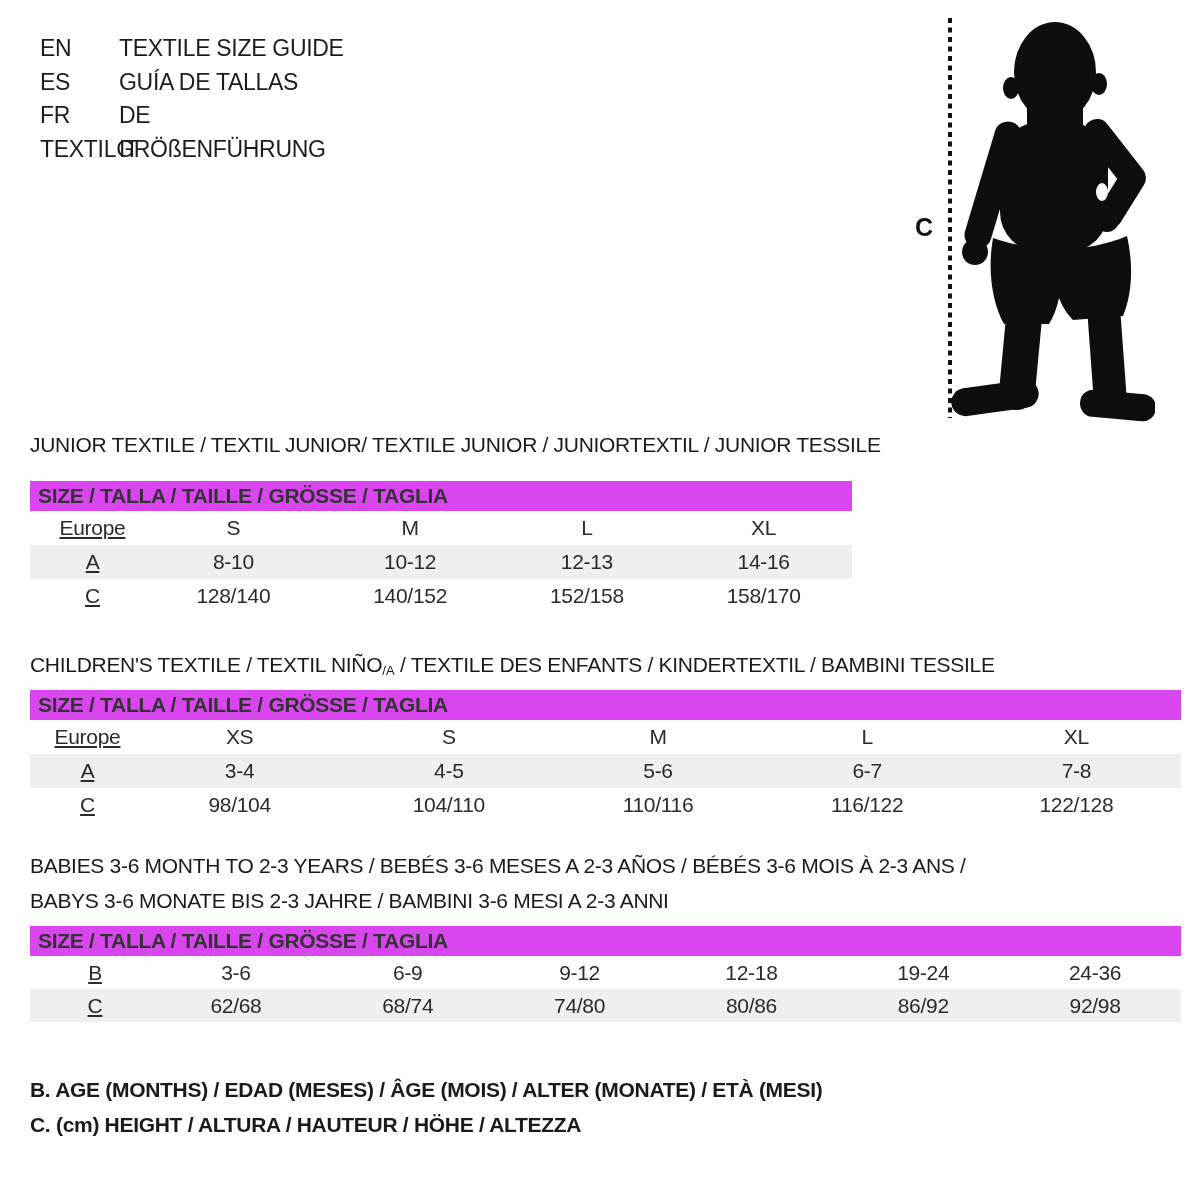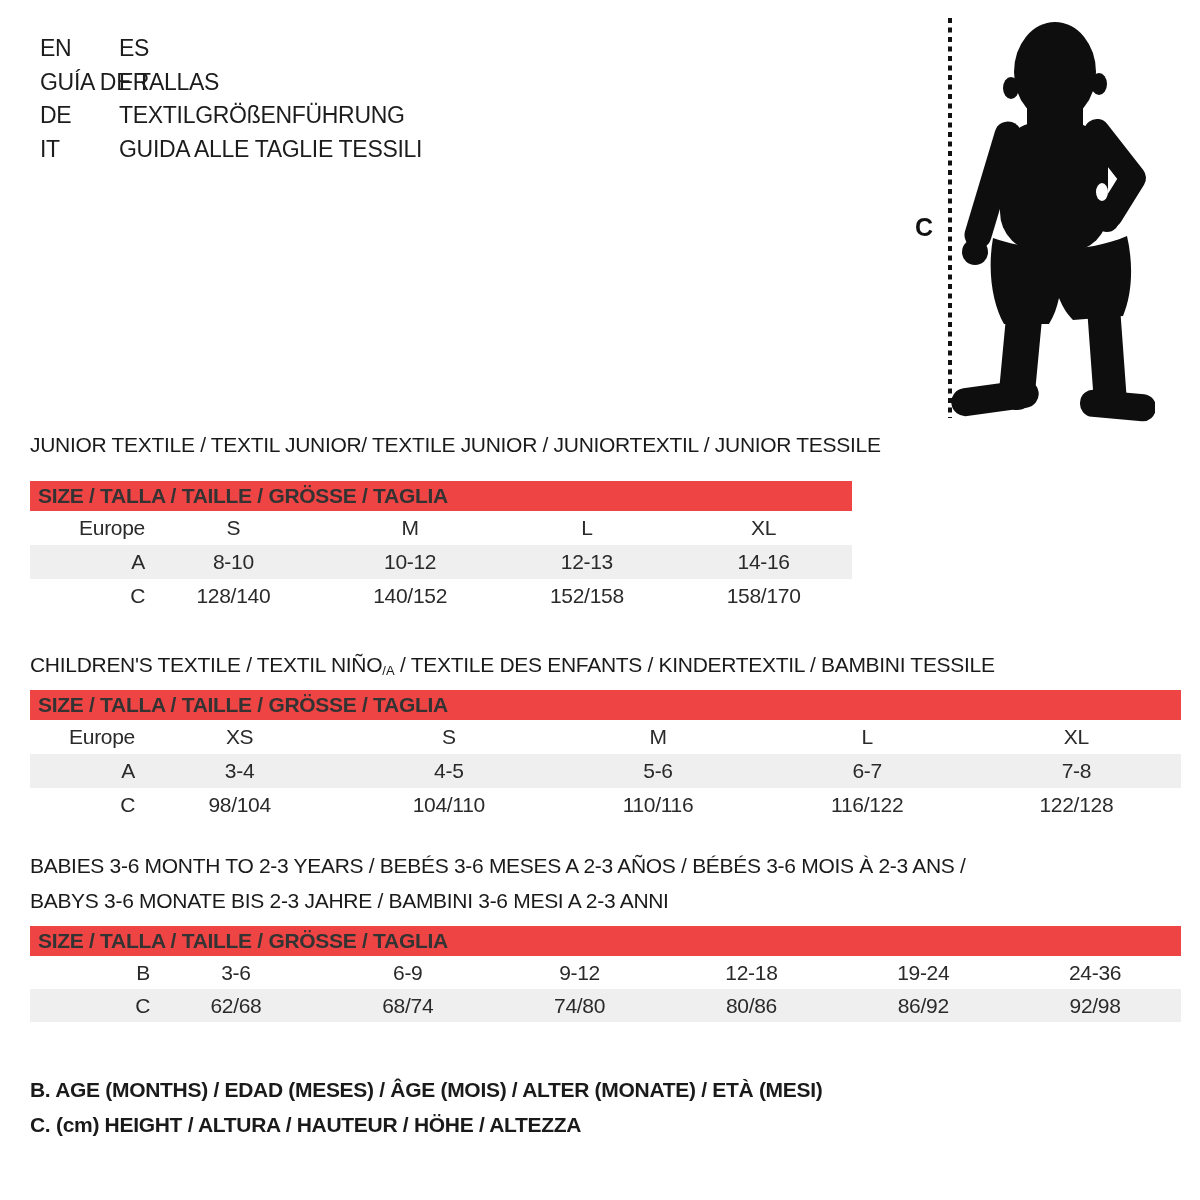--- a/index.html
+++ b/index.html
@@ -39,34 +39,34 @@
     white-space:nowrap;
     color:#1a1a1a;
   }
   .sub-a{font-size:13px;position:relative;top:3px;letter-spacing:0;}
   .two-line{line-height:35px;}
 
   
   .size-table{font-size:21px;letter-spacing:-0.3px;color:#2a2a2a;}
   .size-bar{
     height:30px;
-    background:#ef4444;
+    background:#d946ef;
     display:flex;align-items:center;
     padding-left:8px;box-sizing:border-box;
     font-weight:700;color:#333333;
     white-space:nowrap;
   }
   .trow{
     display:grid;align-items:center;
     height:34px;
   }
   .t3 .trow{height:33px;}
   .trow.striped{background:#efefef;}
   .trow .cell{text-align:center;white-space:nowrap;}
-  .trow .cell.lbl{text-align:right;padding-left:10px;}
+  .trow .cell.lbl{text-align:center;padding-left:10px;text-decoration:underline;}
   .t1{left:30px;top:481px;width:822px;}
   .t1 .trow{grid-template-columns:115px repeat(4,1fr);}
   .t1-title{left:30px;top:433px;}
   .t2{left:30px;top:690px;width:1151px;}
   .t2 .trow{grid-template-columns:105px repeat(5,1fr);}
   .t2-title{left:30px;top:653px;}
   .t3{left:30px;top:926px;width:1151px;}
   .t3 .trow{grid-template-columns:120px repeat(6,1fr);}
   .t3-title{left:30px;top:848px;}
 
@@ -76,27 +76,27 @@
     font-size:21px;font-weight:700;
     line-height:34.5px;letter-spacing:-0.3px;
     white-space:nowrap;color:#1a1a1a;
   }
 </style>
 </head>
 <body>
 
 <div class="abs lang-block">
   <div>EN</div>
+  <div>TEXTILE SIZE GUIDE</div>
   <div>ES</div>
   <div>GUÍA DE TALLAS</div>
   <div>FR</div>
   <div>DE</div>
   <div>TEXTILGRÖßENFÜHRUNG</div>
   <div>IT</div>
-  <div>GUIDA ALLE TAGLIE TESSILI</div>
 </div>
 
 <svg class="abs figure-svg" viewBox="0 0 250 415" xmlns="http://www.w3.org/2000/svg">
   <g fill="none" stroke="#111111" stroke-width="4" stroke-dasharray="5 4.5">
     <line x1="45" y1="8" x2="45" y2="408"></line>
   </g>
   <g fill="#0e0e0e" stroke="none">
     <ellipse cx="106" cy="78" rx="8" ry="11"></ellipse>
     <ellipse cx="194" cy="74" rx="8" ry="11"></ellipse>
     <ellipse cx="150" cy="62" rx="41" ry="50"></ellipse>

